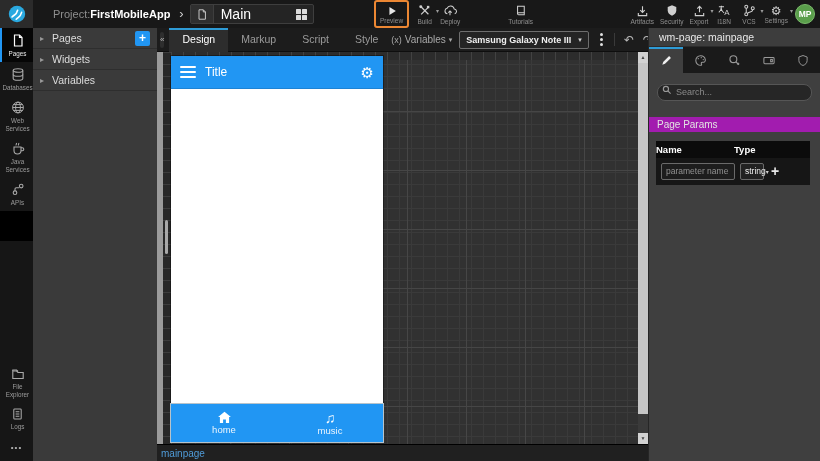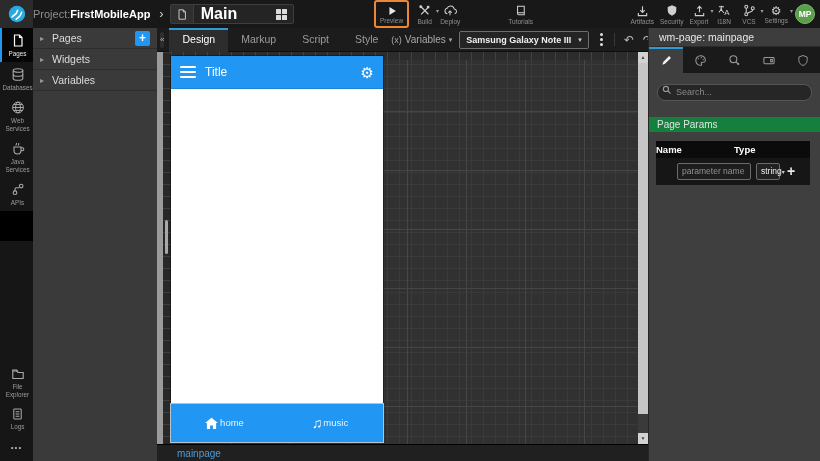--- a/index.html
+++ b/index.html
@@ -18,26 +18,26 @@
   .g-redo::before{content:"↷"}
   .g-dots::before{content:"•••"}
   .g-plus::before{content:"+"}
   .g-chevR::before{content:"›"}
   .g-upA::before{content:"▲"}
   .g-dnA::before{content:"▼"}
 
   
   .topbar{position:absolute;left:0;top:0;width:820px;height:28px;background:#181818;display:flex;align-items:center;z-index:9}
   .logo{width:33px;height:28px;background:#2b2b2b;display:flex;align-items:center;justify-content:center;flex:none}
-  .project{margin-left:0;font-size:11px;color:#8f8f8f;white-space:nowrap}
+  .project{margin-left:20px;font-size:11px;color:#8f8f8f;white-space:nowrap}
   .project .pname{color:#fff;font-weight:bold}
   .crumb-chev{color:#cfcfcf;font-size:13px;margin:0 6px 2px 9px}
   .page-select{height:20px;width:124px;background:#242424;border:1px solid #3e3e3e;border-radius:2px;display:flex;align-items:center;flex:none}
   .page-select .pg-ic{width:23px;height:18px;background:#2f2f2f;border-right:1px solid #3e3e3e;display:flex;align-items:center;justify-content:center}
-  .page-select .pg-name{flex:1;padding-left:7px;font-size:16px;font-weight:bold;color:#fff}
+  .page-select .pg-name{flex:1;padding-left:7px;font-size:14px;font-weight:normal;color:#fff}
   .pg-grid{width:11px;height:11px;margin-right:6px;display:grid;grid-template-columns:5px 5px;grid-template-rows:5px 5px;gap:1px}
   .pg-grid i{background:#dcdcdc;border-radius:.5px}
 
   .tb-center{position:absolute;left:374px;top:0;height:28px;display:flex;align-items:center}
   .tb-right{position:absolute;right:29px;top:0;height:28px;display:flex;align-items:center}
   .tb-act{position:relative;display:flex;flex-direction:column;align-items:center;justify-content:center;height:28px;min-width:25px;padding:1px 3px 0;color:#cfcfcf}
   .tb-act .lbl{font-size:6.5px;color:#8f8f8f;line-height:1;margin-top:1.5px;white-space:nowrap}
   .tb-act .car{position:absolute;right:-2px;top:7px;font-size:6px;color:#9a9a9a}
   .preview-box{border:2px solid #ec8733;border-radius:3px;margin-right:3px;padding:1px 4px 0}
   .gap-tuts{margin-left:42px}
@@ -96,43 +96,43 @@
 
   
   .phone{position:absolute;left:14px;top:4px;width:212px;height:386px;display:flex;flex-direction:column;z-index:3;box-shadow:0 0 0 1px rgba(0,0,0,.35)}
   .p-titlebar{height:33px;background:#2196f3;display:flex;align-items:center;padding:0 9px;border-bottom:1px solid rgba(0,0,0,.12)}
   .burger{display:flex;flex-direction:column;gap:3px;margin-right:9px}
   .burger i{width:16px;height:2px;background:#fff;border-radius:1px}
   .p-title{color:#fff;font-size:12px}
   .p-gear{margin-left:auto;color:#fff;font-size:15px;line-height:1}
   .p-body{flex:1;background:#fff}
   .p-nav{height:38px;background:#2196f3;display:flex;outline:1px solid #b6c3cb}
-  .p-nav-item{flex:1;display:flex;flex-direction:row;align-items:center;justify-content:center;gap:1px;color:#fff}
+  .p-nav-item{flex:1;display:flex;flex-direction:column;align-items:center;justify-content:center;gap:1px;color:#fff}
   .p-nav-item .nlbl{font-size:9.5px;color:#eaf4fd;line-height:1}
   .p-nav-item .g-music{font-size:14px;line-height:1}
 
   .cfooter{height:17px;background:#202020;border-top:1px solid #000;display:flex;align-items:center}
-  .footer-tab{margin-left:20px;font-size:10px;color:#4f9bd8}
+  .footer-tab{margin-left:4px;font-size:10px;color:#4f9bd8}
 
   
   .rpanel{position:absolute;left:648px;top:28px;width:172px;height:433px;background:#3f3f3f;border-left:1px solid #262626}
   .rhead{height:19px;background:#3d3d3d;border-bottom:1px solid #2b2b2b;display:flex;align-items:center;padding-left:10px;font-size:10.5px;color:#e8e8e8}
   .rtabs{height:26px;background:#1a1a1a;display:flex}
   .rtab{flex:1;display:flex;align-items:center;justify-content:center;color:#9a9a9a}
   .rtab.active{background:#3f3f3f;box-shadow:inset 0 2px 0 #2e9bd6;color:#f0f0f0}
   .rsearch{position:relative;margin:8px 8px 0}
   .rsearch input{width:100%;height:17px;background:#262626;border:1px solid #565656;border-radius:8px;color:#c4c4c4;font-size:9px;padding:0 4px 0 18px;outline:none}
   .rsearch input::placeholder{color:#8a8a8a}
   .rsearch .mag{position:absolute;left:5px;top:3.5px;color:#9a9a9a}
-  .psec{margin-top:16px;height:15px;background:#15803d;display:flex;align-items:center;padding-left:8px;font-size:10px;color:#e3e3e3}
+  .psec{margin-top:16px;height:15px;background:#a21caf;display:flex;align-items:center;padding-left:8px;font-size:10px;color:#e3e3e3}
   .pp-table{margin:9px 10px 0 7px;background:#151515}
   .pp-head{display:flex;align-items:center;height:17px;background:#0b0b0b;font-size:9.5px;font-weight:bold;color:#fff}
   .c-name{width:78px;}
   .c-type{width:47px}
-  .pp-row{display:flex;align-items:center;height:27px;padding-left:21px;background:#161616}
+  .pp-row{display:flex;align-items:center;height:27px;padding-left:5px;background:#161616}
   .p-input{width:74px;height:17px;background:#1d1d1d;border:1px solid #6a6a6a;border-radius:2px;color:#cccccc;font-size:8.5px;padding:0 4px;outline:none}
   .p-input::placeholder{color:#929292}
   .p-select{width:24px;height:17px;margin-left:5px;background:#222;border:1px solid #6a6a6a;border-radius:2px;color:#ededed;font-size:8.5px;display:flex;align-items:center;justify-content:space-between;padding:0 4px}
   .p-select .g-caret{font-size:6px;color:#cfcfcf}
   .p-add{margin-left:7px;color:#e8e8e8;font-size:14px;line-height:1;font-weight:bold}
 </style>
 </head>
 <body>
 
 <div class="topbar">

